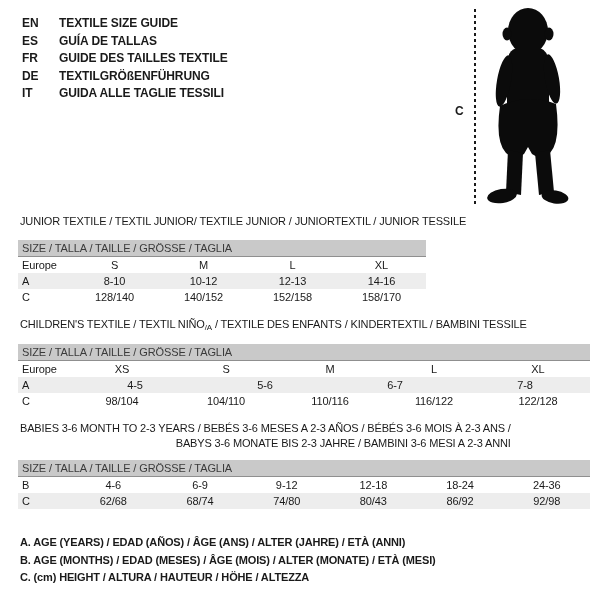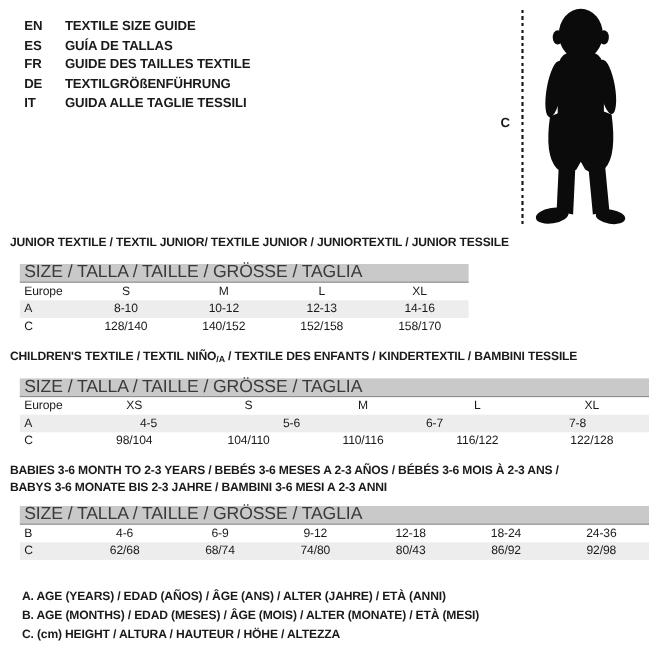--- a/index.html
+++ b/index.html
@@ -13,30 +13,30 @@
   .lang-code{width:37px;flex:0 0 37px;}
   
   .measure-line{
     position:absolute;left:474px;top:9px;width:2px;height:197px;
     background:repeating-linear-gradient(to bottom,var(--text,#1a1a1a) 0 3px,transparent 3px 6px);
   }
   .measure-label{position:absolute;left:455px;top:104px;font-size:12px;font-weight:700;}
   .baby-svg{position:absolute;left:482px;top:6px;}
   
   .tbl-title{
-    position:absolute;left:9px;font-size:11px;font-weight:700;letter-spacing:-.15px;
-    white-space:nowrap;line-height:15px;
+    position:absolute;left:20px;font-size:11px;font-weight:400;letter-spacing:-.15px;
+    white-space:nowrap;line-height:15px;text-align:right;
   }
   .size-table{position:absolute;left:18px;}
   .size-table.w1{width:408px;}
   .size-table.w2{width:572px;}
   .t-header{
     height:16px;line-height:16px;background:var(--header-bar,#c9c9c9);
     border-bottom:1px solid var(--header-rule,#8f8f8f);
-    font-size:16px;color:#3a3a3a;padding-left:4px;letter-spacing:-.1px;
+    font-size:11px;color:#3a3a3a;padding-left:4px;letter-spacing:-.1px;
   }
   .t-row{display:flex;height:16px;line-height:16px;font-size:11px;letter-spacing:-.1px;}
   .t-row.alt{background:var(--row-alt,#ededed);}
   .t-lbl{flex:0 0 48px;padding-left:4px;}
   .t-cell{flex:1;text-align:center;}
   .sub-a{font-size:8px;position:relative;top:2px;}
   
   .footnotes{position:absolute;left:20px;top:534px;font-size:11px;font-weight:700;letter-spacing:-.15px;}
   .footnote{line-height:17.5px;white-space:nowrap;}
 </style>

